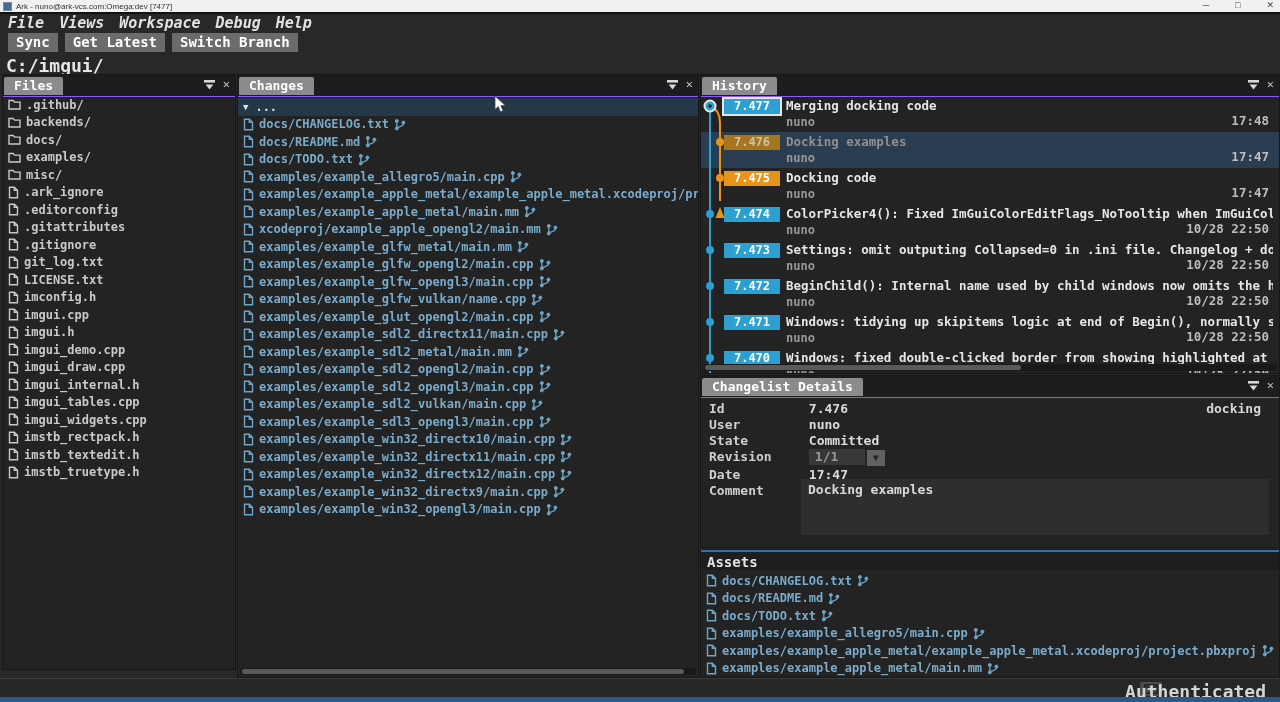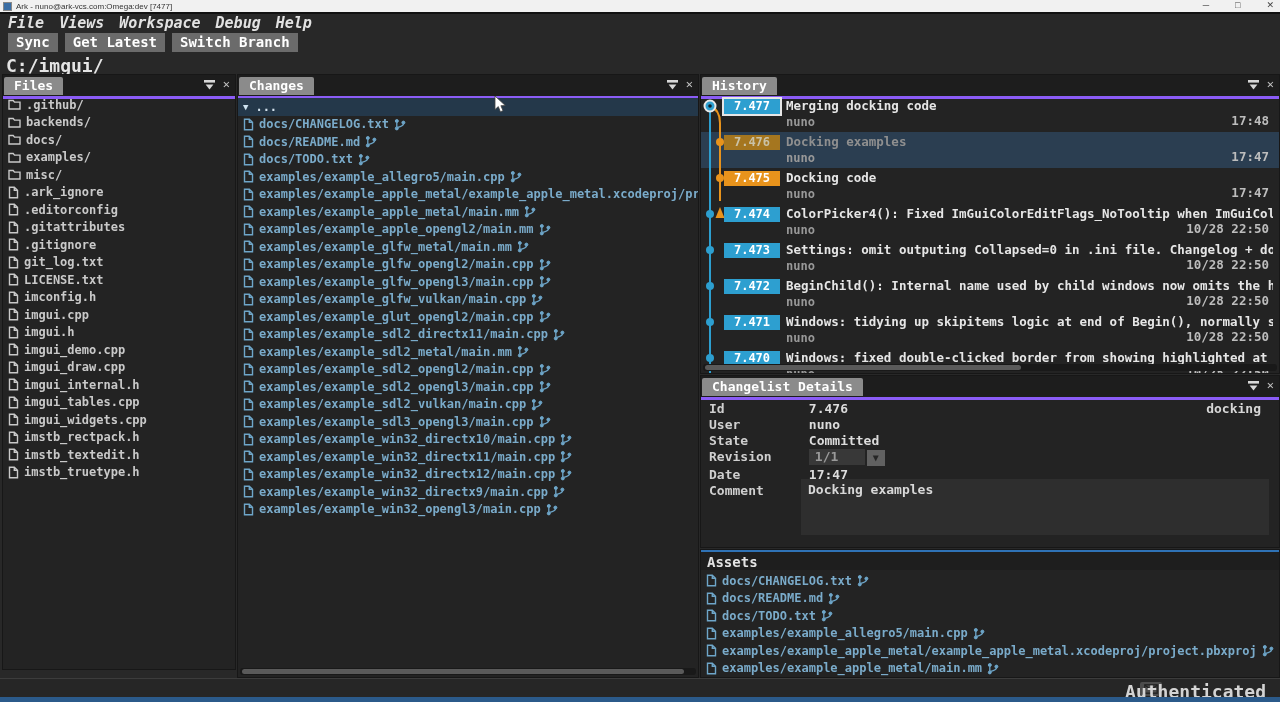--- a/index.html
+++ b/index.html
@@ -19,21 +19,21 @@
            font-weight:700;font-size:15px;color:#e2e2e2;align-items:center;}
   .menu-item{cursor:default;font-style:italic;}
   .toolbar{position:absolute;left:8px;top:33px;display:flex;gap:7px;}
   .tbtn{background:#6b6b6b;color:#fff;font-weight:700;font-size:14px;padding:1px 8px 2px;
         border:none;font-family:"DejaVu Sans Mono",monospace;cursor:default;}
   .pathrow{position:absolute;left:6px;top:55px;font-weight:700;font-size:18px;color:#e5e5e5;}
 
   
   .panel{position:absolute;background:#232323;border:1px solid #171717;box-sizing:border-box;}
   .pstrip{position:absolute;left:0;top:0;right:0;height:21px;background:#1d1d1d;
-          border-bottom:3px solid #8b5cf6;}
+          border-bottom:1px solid #8b5cf6;}
   .ptab{display:inline-block;background:#8b8b8b;color:#fff;font-weight:700;font-size:13px;
         padding:1px 10px 2px;border-radius:2px 2px 0 0;margin-left:1px;}
   .hicons{position:absolute;right:5px;top:3px;display:flex;gap:7px;align-items:center;}
   .xicon{color:#c3c3c3;font-size:12px;font-weight:700;line-height:13px;cursor:default;}
   .pbody{position:absolute;left:0;top:21px;right:0;bottom:0;overflow:hidden;}
 
   
   .trow{display:flex;align-items:center;height:17.5px;padding-left:5px;gap:5px;
         white-space:nowrap;overflow:hidden;font-weight:700;font-size:12px;color:#c9c9c9;}
   .trow .ic{flex:0 0 auto;}
@@ -363,21 +363,21 @@
               <circle cx="9.4" cy="4.6" r="1.5"></circle>
               <path d="M2.8 4.5v4.4" fill="none" stroke-width="1.3"></path>
               <path d="M9.4 6.1c0 2.6-3.4 2-6 3.4" fill="none" stroke-width="1.3"></path>
             </g>
           </svg>
         </div>
         <div class="trow blue-row">
           <svg class="ic" width="11" height="13" viewBox="0 0 11 13">
             <path d="M1.5 1.2h4.8l3.2 3.2v7.4H1.5z M6.3 1.2v3.2h3.2" fill="none" stroke="#6ea6c9" stroke-width="1.4"></path>
           </svg>
-          <span>examples/example_apple_opengl2/main.mm</span>
+          <span>xcodeproj/example_apple_opengl2/main.mm</span>
           <svg class="ic" width="12" height="13" viewBox="0 0 12 13">
             <g stroke="#6ea6c9" fill="#6ea6c9">
               <circle cx="2.8" cy="3" r="1.5"></circle>
               <circle cx="2.8" cy="10.4" r="1.5"></circle>
               <circle cx="9.4" cy="4.6" r="1.5"></circle>
               <path d="M2.8 4.5v4.4" fill="none" stroke-width="1.3"></path>
               <path d="M9.4 6.1c0 2.6-3.4 2-6 3.4" fill="none" stroke-width="1.3"></path>
             </g>
           </svg>
         </div>
@@ -423,21 +423,21 @@
               <circle cx="9.4" cy="4.6" r="1.5"></circle>
               <path d="M2.8 4.5v4.4" fill="none" stroke-width="1.3"></path>
               <path d="M9.4 6.1c0 2.6-3.4 2-6 3.4" fill="none" stroke-width="1.3"></path>
             </g>
           </svg>
         </div>
         <div class="trow blue-row">
           <svg class="ic" width="11" height="13" viewBox="0 0 11 13">
             <path d="M1.5 1.2h4.8l3.2 3.2v7.4H1.5z M6.3 1.2v3.2h3.2" fill="none" stroke="#6ea6c9" stroke-width="1.4"></path>
           </svg>
-          <span>examples/example_glfw_vulkan/main.cpp</span>
+          <span>examples/example_glfw_vulkan/name.cpp</span>
           <svg class="ic" width="12" height="13" viewBox="0 0 12 13">
             <g stroke="#6ea6c9" fill="#6ea6c9">
               <circle cx="2.8" cy="3" r="1.5"></circle>
               <circle cx="2.8" cy="10.4" r="1.5"></circle>
               <circle cx="9.4" cy="4.6" r="1.5"></circle>
               <path d="M2.8 4.5v4.4" fill="none" stroke-width="1.3"></path>
               <path d="M9.4 6.1c0 2.6-3.4 2-6 3.4" fill="none" stroke-width="1.3"></path>
             </g>
           </svg>
         </div>

